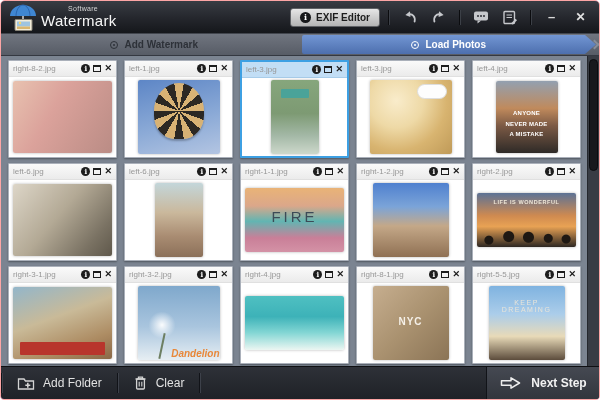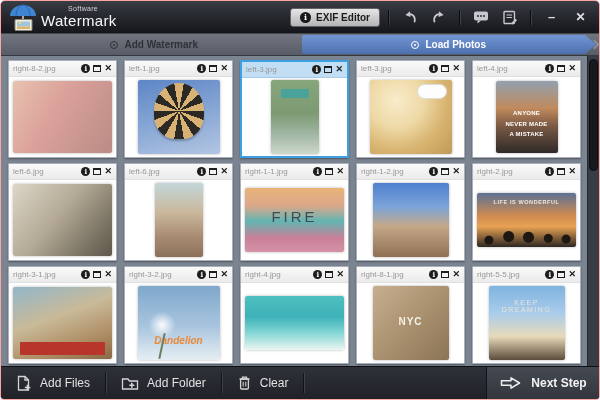--- a/index.html
+++ b/index.html
@@ -78,21 +78,21 @@
   .shape-landshort { width: 99px; height: 64px; }
   .shape-squarish  { width: 82px; height: 74px; }
   .shape-squarish2 { width: 76px; height: 74px; }
   .shape-portrait  { width: 48px; height: 74px; }
   .shape-tallsq    { width: 62px; height: 72px; }
   .shape-wide      { width: 99px; height: 54px; }
   .overlay { position: absolute; left: 0; right: 0; text-align: center; white-space: pre-line; font-family: "Liberation Sans", sans-serif; }
   .ov-quote { top: 38%; font-size: 6px; font-weight: bold; line-height: 1.7; letter-spacing: .2px; }
   .ov-fire  { top: 32%; font-size: 15px; letter-spacing: 3px; font-weight: normal; }
   .ov-top   { top: 6px; font-size: 5.5px; letter-spacing: .6px; font-weight: bold; }
-  .ov-script{ bottom: 14px; font-size: 10px; font-weight: bold; font-style: italic; }
+  .ov-script{ bottom: 1px; font-size: 10px; font-weight: bold; font-style: italic; text-align: right; }
   .ov-city  { top: 40%; font-size: 10px; font-weight: bold; letter-spacing: 1px; }
   .ov-dream { top: 13px; font-size: 7px; letter-spacing: 1.5px; }
   
   .deco { position: absolute; }
   .deco-balloon {
     top: 3px; left: 50%; transform: translateX(-50%);
     width: 50px; height: 56px; border-radius: 50% 50% 42% 42%;
     background: repeating-conic-gradient(from 10deg, #2c2823 0 20deg, #d8b274 20deg 40deg);
     box-shadow: 0 2px 2px rgba(0,0,0,.25);
   }
@@ -414,28 +414,20 @@
       </div>
     </div>
   </div>
       </div>
     <div class="scrollbar">
       <div class="sb-thumb"></div>
     </div>
   </div>
 
   <div class="toolbar">
-    <button class="tool-btn">
-      <svg width="16" height="17" viewBox="0 0 16 17">
-        <path d="M2.5 1.5 h6.5 l3.5 3.5 v10 h-10 z" fill="none" stroke="#d4d4d4" stroke-width="1.3"></path>
-        <path d="M9 1.5 v3.5 h3.5" fill="none" stroke="#d4d4d4" stroke-width="1.3"></path>
-        <path d="M8.8 12.5 h5.5 M11.5 9.8 v5.5" stroke="#d4d4d4" stroke-width="1.7"></path>
-      </svg>
-      <span>Add Files</span>
-    </button>
     <div class="tool-sep"></div>
     <button class="tool-btn">
       <svg width="18" height="15" viewBox="0 0 18 15">
         <path d="M1.5 3 h5.5 l1.5 2 h8 v8 h-15 z" fill="none" stroke="#d4d4d4" stroke-width="1.3"></path>
         <path d="M8.3 9.3 h5 M10.8 6.8 v5" stroke="#d4d4d4" stroke-width="1.6"></path>
       </svg>
       <span>Add Folder</span>
     </button>
     <div class="tool-sep"></div>
     <button class="tool-btn">

